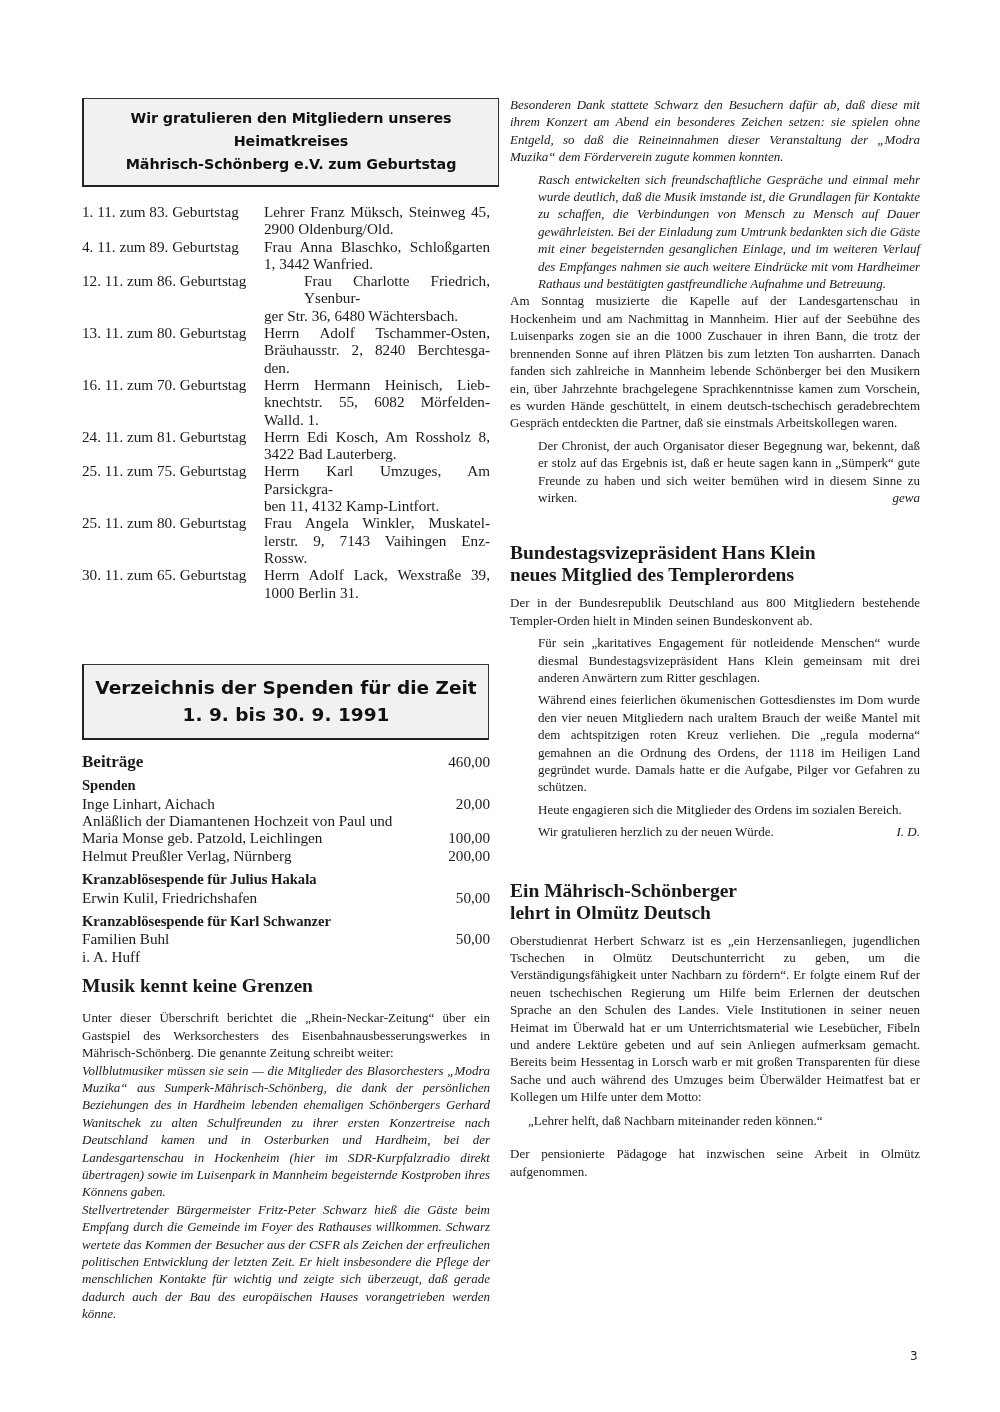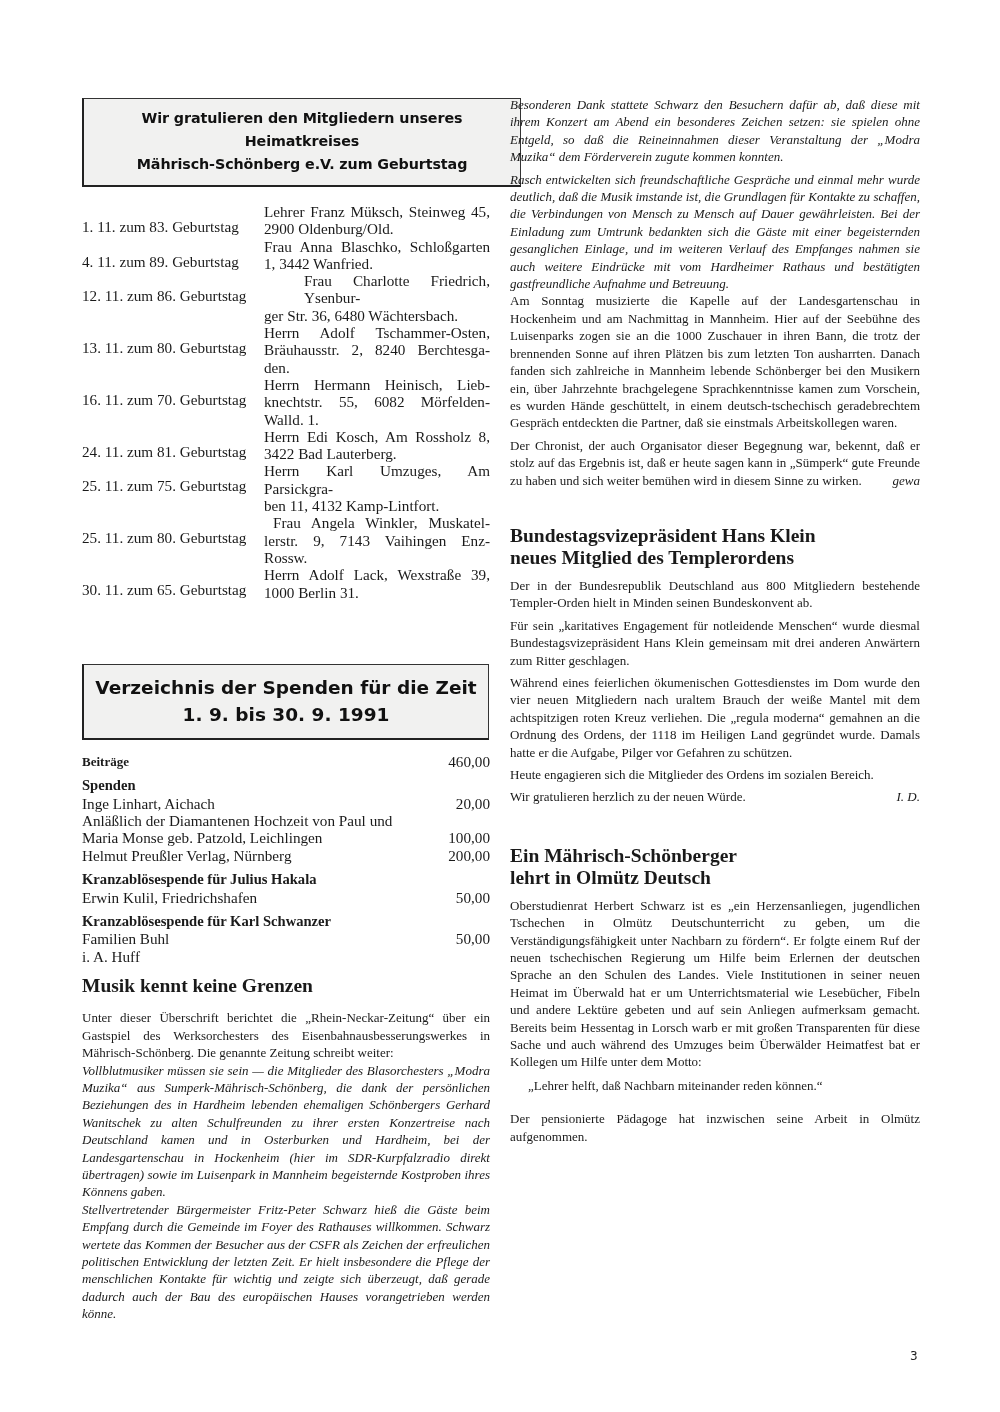--- a/index.html
+++ b/index.html
@@ -15,49 +15,49 @@
   .box {
     background: #f1f1f0;
     border: 1px solid #333;
     border-left: 2px solid #222;
     border-bottom: 2px solid #222;
     text-align: center;
     font-family: "DejaVu Sans", sans-serif;
     font-weight: bold;
     color: #111;
   }
-  .box-birthday { width: 404px; padding: 8px 16px 9px; font-size: 14.3px; line-height: 23px; letter-spacing: -0.1px; }
+  .box-birthday { width: 404px; padding: 8px 5px 9px; font-size: 14.3px; line-height: 23px; letter-spacing: -0.1px; }
   .box-donations { width: 404px; padding: 9px 0 10px; font-size: 18.5px; line-height: 27px; margin-top: 63px; }
 
   p, .line { margin: 0; font-size: 13px; line-height: 17.4px; }
   .just { text-align: justify; }
 
   .bday-list { margin-top: 16px; }
   .bday-row { display: flex; font-size: 15.2px; line-height: 17.3px; }
-  .bday-date { width: 182px; flex: none; white-space: nowrap; margin-top: 15px; }
+  .bday-date { width: 182px; flex: none; white-space: nowrap; }
   .bday-name { flex: 1; text-align: justify; }
 
   .don-list { margin-top: 13px; }
   .don-group { margin-bottom: 7px; }
   .don-head { font-weight: bold; font-size: 14.6px; line-height: 17.4px; }
   .don-row { display: flex; justify-content: space-between; font-size: 15.2px; line-height: 17.4px; }
   .don-row .amt { text-align: right; white-space: nowrap; }
-  .don-row.head-row .lbl { font-weight: bold; font-size: 13px; }
+  .don-row.head-row .lbl { font-weight: bold; font-size: 17px; }
 
   h2 {
     margin: 0; font-weight: bold;
     font-size: 19.5px; line-height: 22px;
     font-family: "Liberation Serif", serif;
   }
   .h-musik { margin-top: 10px; margin-bottom: 12px; }
   .h-klein { margin-top: 36px; margin-bottom: 8px; }
   .h-olm { margin-top: 39px; margin-bottom: 8px; }
 
   .it { font-style: italic; }
-  .para-gap { margin-top: 5px; }
+  .para-gap { margin-top: 5px; margin-left: 28px; }
   .sign { float: right; font-style: italic; }
   .motto { padding-left: 18px; margin-top: 6px; margin-bottom: 16px; }
 
   .page-number { position: absolute; left: 910px; top: 1349px; font-family: "DejaVu Sans", sans-serif; font-size: 12px; color: #222; }
 </style>
 </head>
 <body>
 
 <div class="col col-left">
 
@@ -114,21 +114,21 @@
       <div class="bday-row">
         <div class="bday-date">25. 11. zum 75. Geburtstag</div>
         <div class="bday-name">
           <div style="text-align: justify; text-align-last: justify;">Herrn Karl Umzuges, Am Parsickgra-</div>
           <div style="text-align: left; text-align-last: left;">ben 11, 4132 Kamp-Lintfort.</div>
         </div>
       </div>
       <div class="bday-row">
         <div class="bday-date">25. 11. zum 80. Geburtstag</div>
         <div class="bday-name">
-          <div style="text-align: justify; text-align-last: justify; margin-left: 9px;">Frau Angela Winkler, Muskatel-</div>
+          <div style="text-align: justify; text-align-last: justify;">Frau Angela Winkler, Muskatel-</div>
           <div style="text-align: justify; text-align-last: justify;">lerstr. 9, 7143 Vaihingen Enz-</div>
           <div style="text-align: left; text-align-last: left;">Rossw.</div>
         </div>
       </div>
       <div class="bday-row">
         <div class="bday-date">30. 11. zum 65. Geburtstag</div>
         <div class="bday-name">
           <div style="text-align: justify; text-align-last: justify;">Herrn Adolf Lack, Wexstraße 39,</div>
           <div style="text-align: left; text-align-last: left;">1000 Berlin 31.</div>
         </div>

